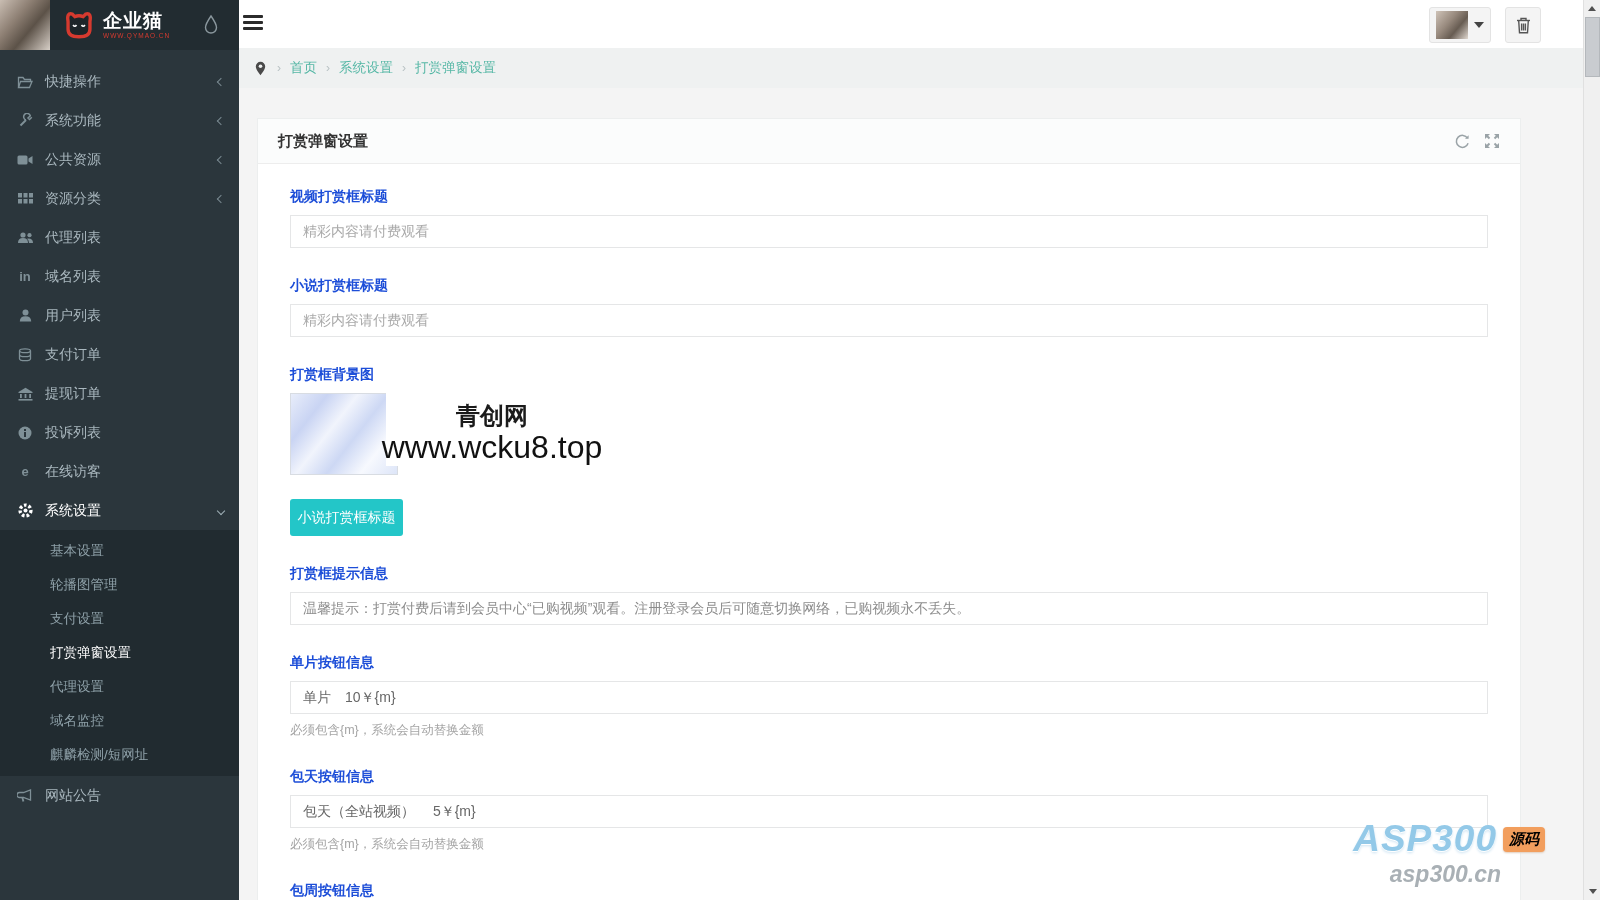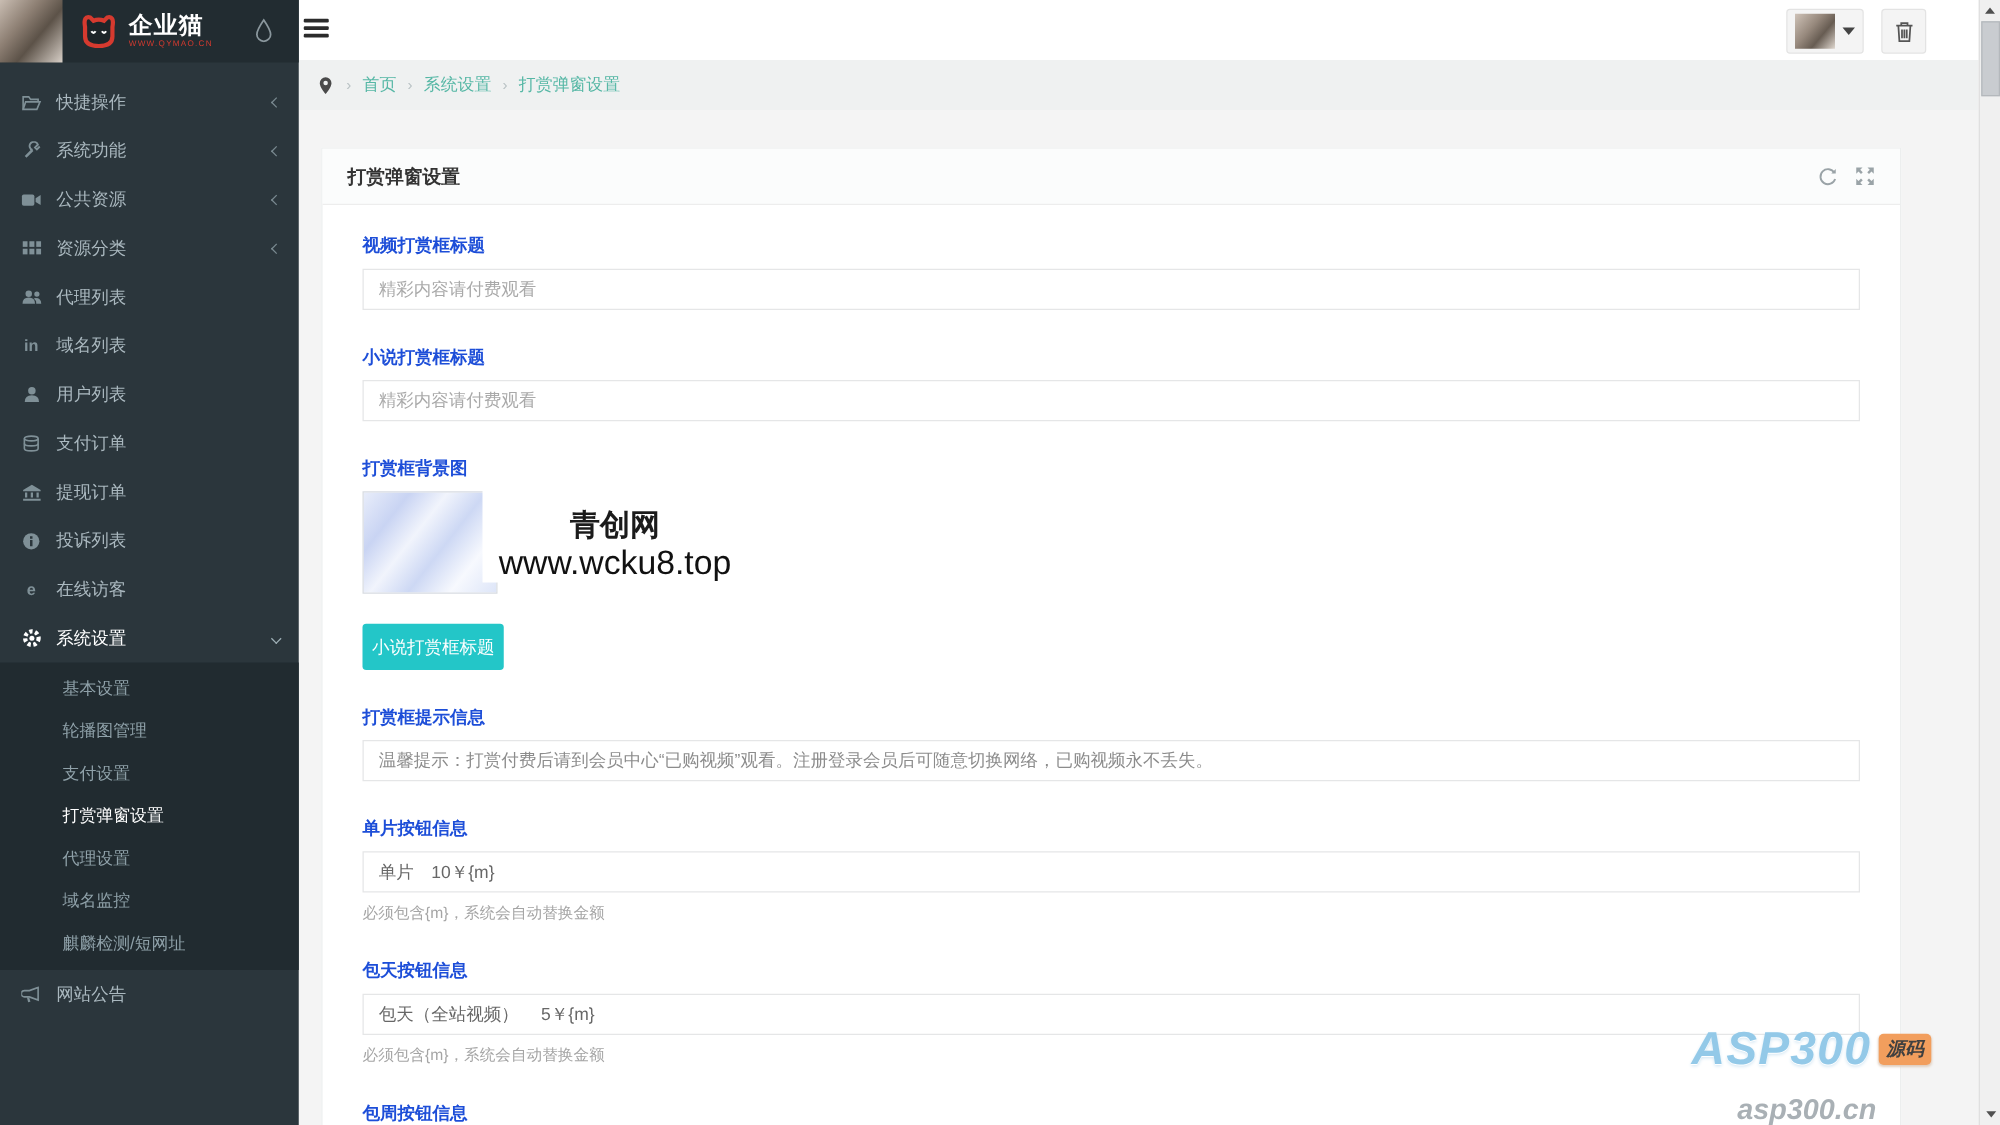--- a/index.html
+++ b/index.html
@@ -73,29 +73,29 @@
 
   .thumb { width:108px; height:82px; border:1px solid #d8dce2; background:
     linear-gradient(128deg,#e8edfa 0%,#c9d4f3 22%,#f1f4fc 40%,#cdd8f4 58%,#f7f9fe 78%,#dde5f8 100%); }
   .upload-btn { margin-top:24px; width:113px; height:37px; background:#23c6c8; color:#fff; border:none;
     border-radius:3px; font-size:14px; cursor:pointer; font-family:inherit; }
 
   
   #wm-center { position:absolute; left:386px; top:392px; width:212px; height:74px; background:#fff;
     display:flex; flex-direction:column; align-items:center; justify-content:flex-end; z-index:6; }
   .wm-l1 { font-size:24px; font-weight:bold; color:#1b1b1b; line-height:1.15; }
-  .wm-l2 { font-size:27px; color:#111; line-height:1.15; }
+  .wm-l2 { font-size:32px; color:#111; line-height:1.15; }
 
   #wm-corner { position:absolute; right:55px; top:818px; text-align:right; z-index:6; font-style:italic; }
   .wm-brand-row { display:flex; align-items:center; justify-content:flex-end; gap:6px; }
   .wm-brand { font-size:37px; font-weight:bold; color:#93c9e8;
     text-shadow:0 1px 0 #fff, 0 2px 3px #cfe4f2; letter-spacing:1px; }
-  .wm-badge { background:#f29e5d; color:#404040; font-size:15px; font-weight:bold; border-radius:4px;
+  .wm-badge { background:#f29e5d; color:#000000; font-size:15px; font-weight:bold; border-radius:4px;
     padding:3px 6px; box-shadow:0 1px 2px #e0cdbd; }
-  .wm-domain { font-size:23px; font-weight:bold; color:#a9b0b5; margin-top:14px; margin-right:44px; }
+  .wm-domain { font-size:23px; font-weight:bold; color:#a9b0b5; margin-top:1px; margin-right:44px; }
 
   
   #scrollbar { position:absolute; right:0; top:0; width:17px; height:900px; background:#f0f0f0;
     border-left:1px solid #e0e0e0; z-index:10; }
   .sb-arrow { height:17px; display:flex; align-items:center; justify-content:center; }
   .sb-tri-up { width:0; height:0; border-left:4px solid transparent; border-right:4px solid transparent;
     border-bottom:5px solid #505050; }
   .sb-tri-down { width:0; height:0; border-left:4px solid transparent; border-right:4px solid transparent;
     border-top:5px solid #505050; }
   .sb-thumb { position:absolute; top:17px; left:1px; width:15px; height:60px; background:#c9ccd0;

